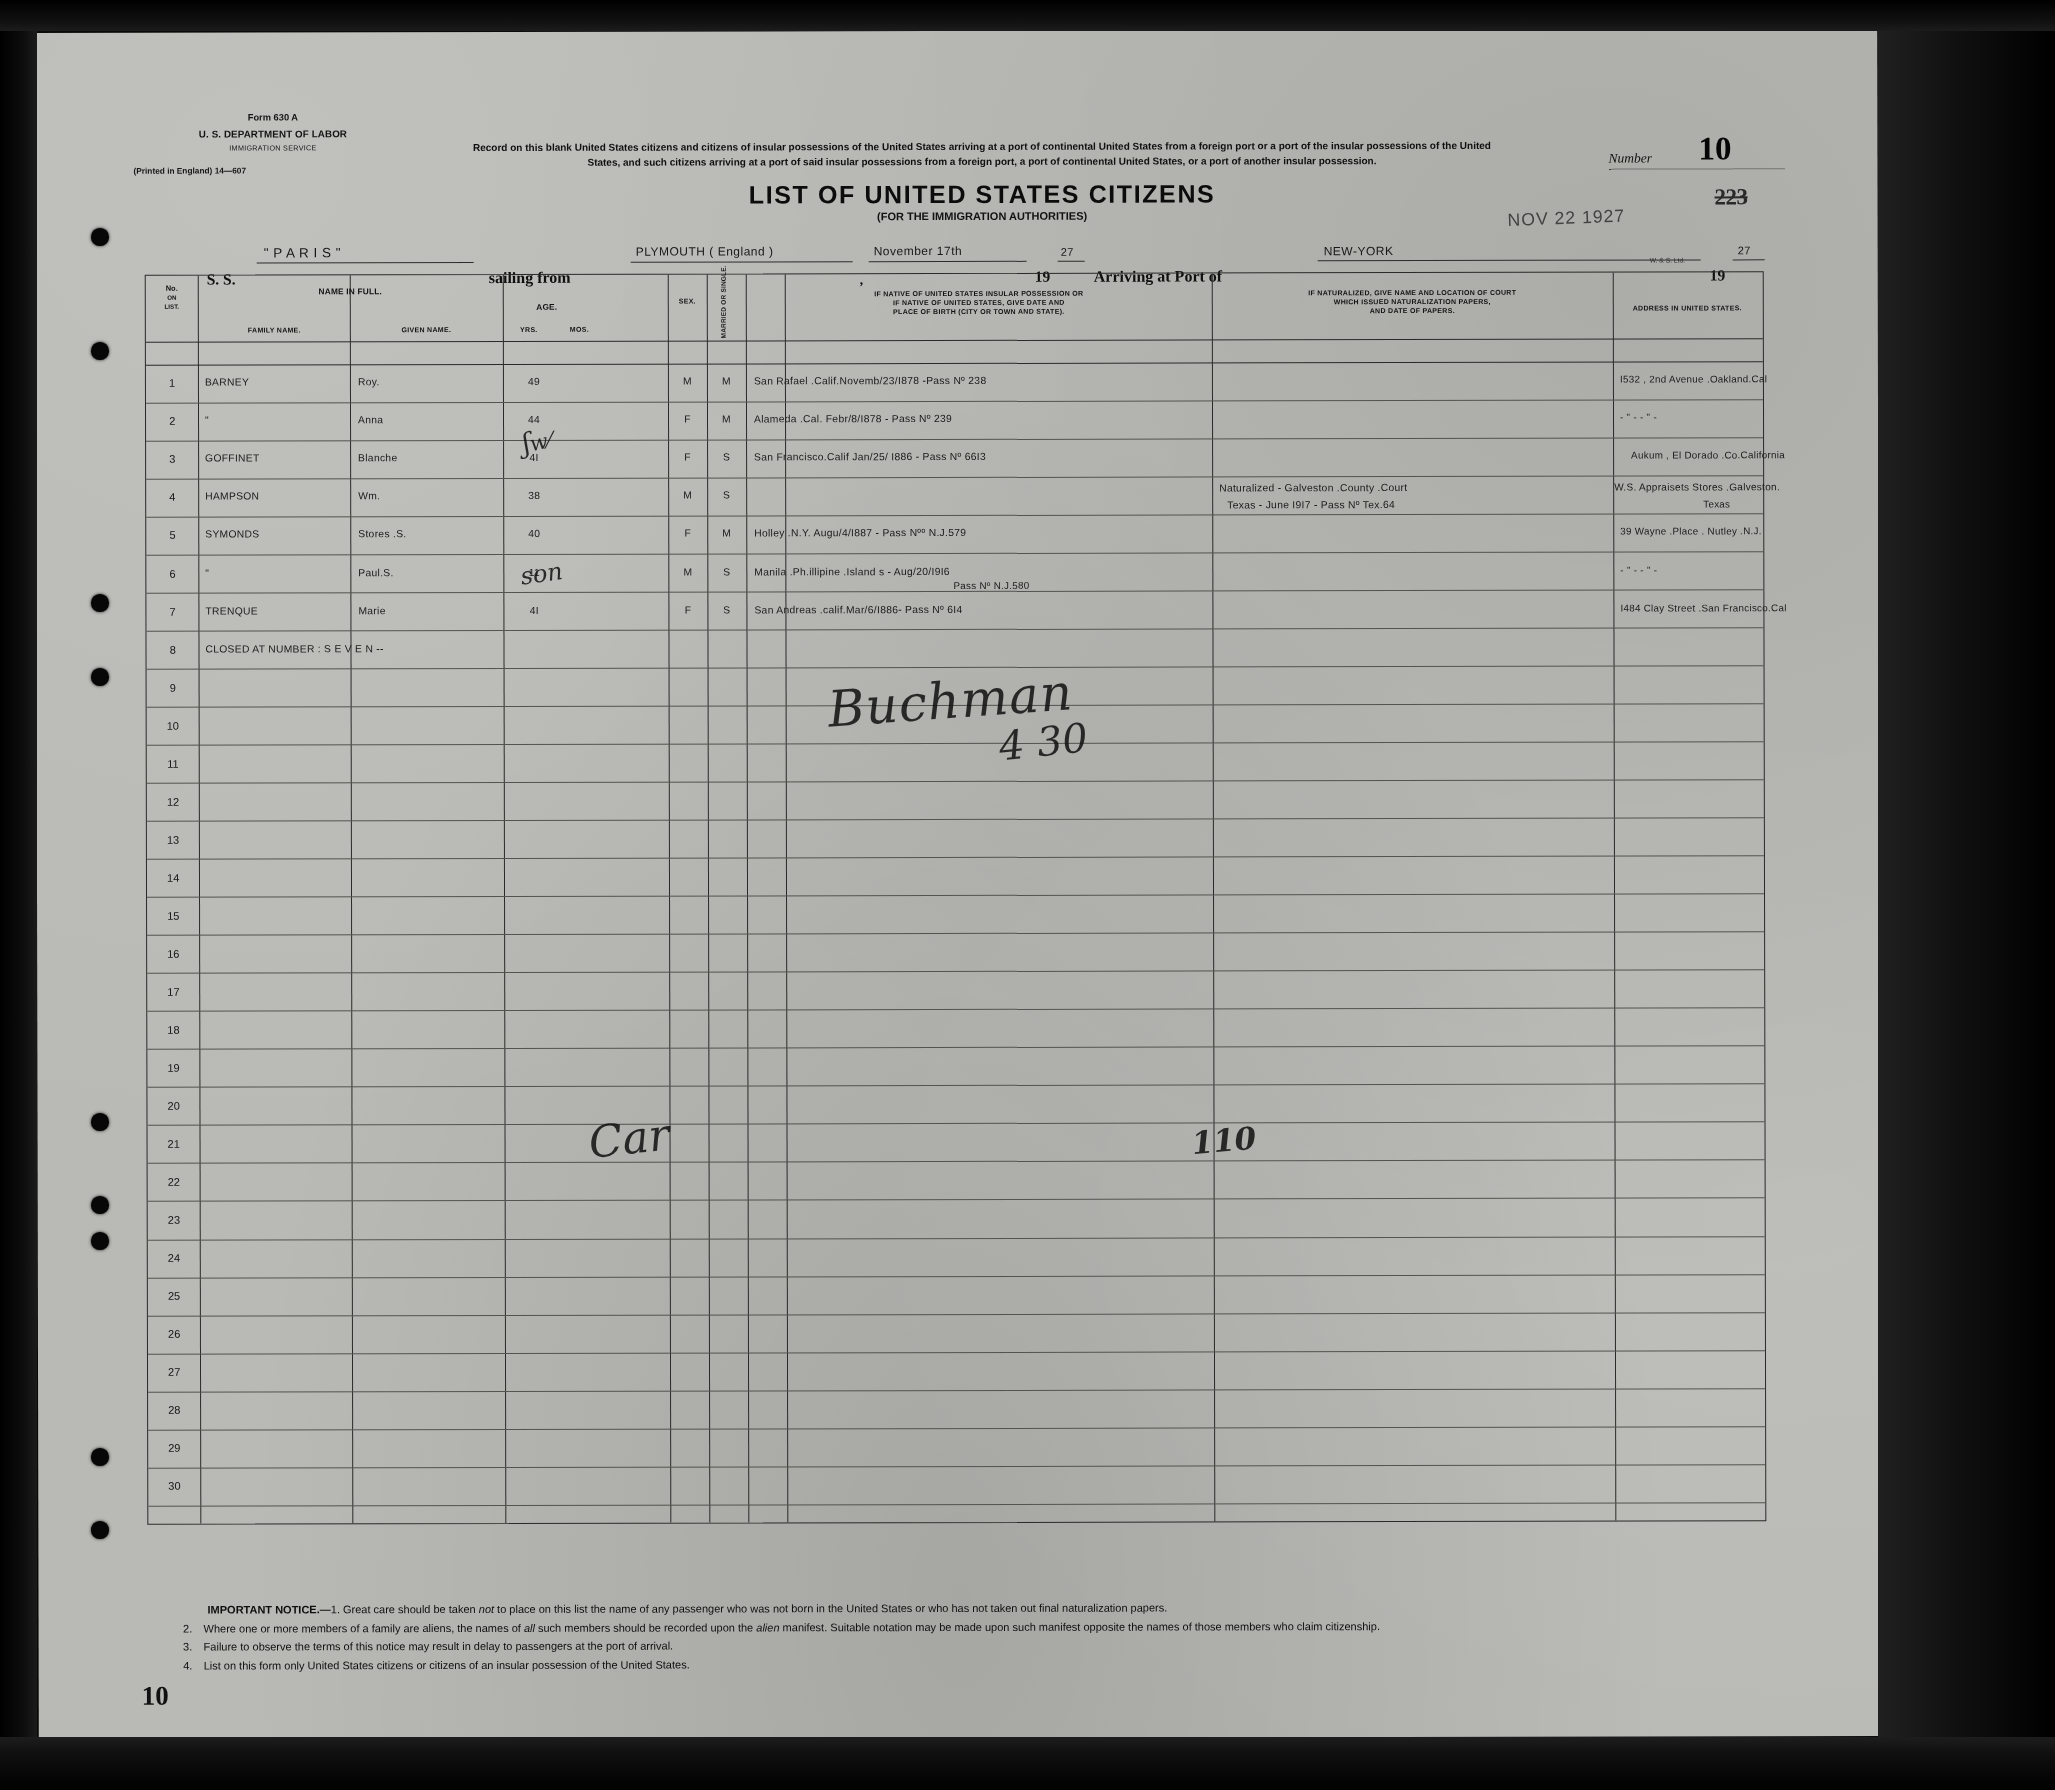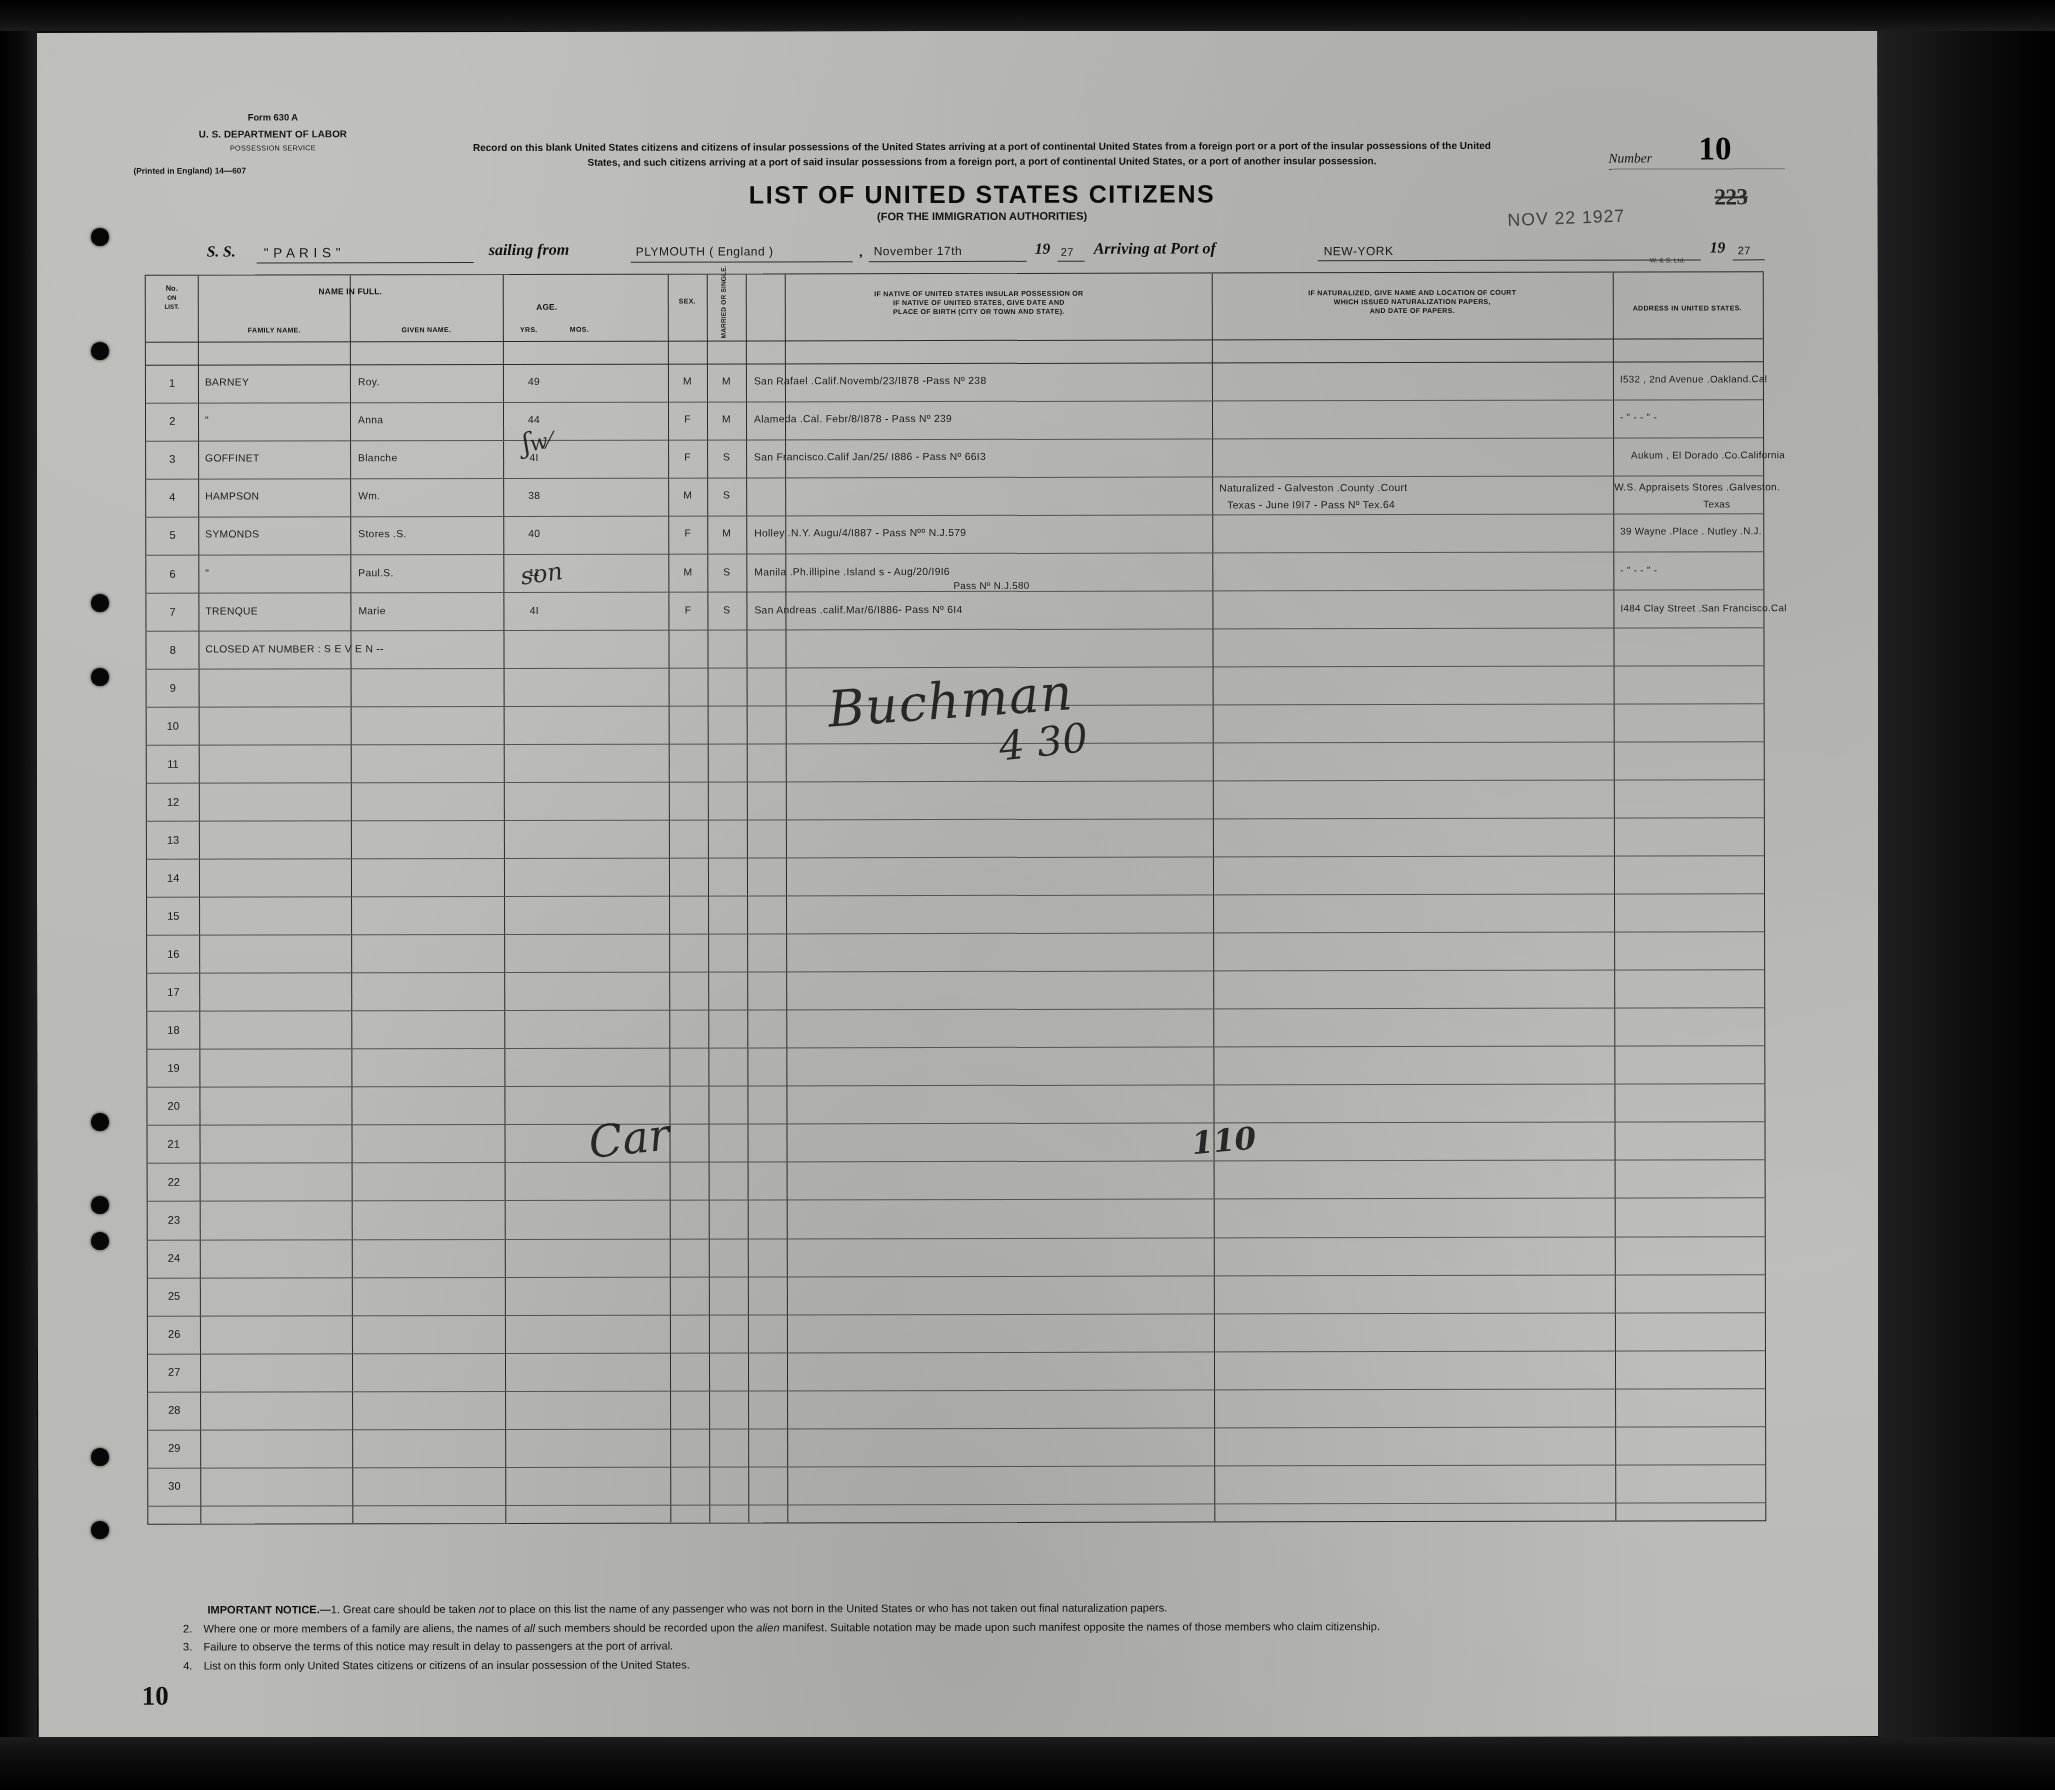--- a/index.html
+++ b/index.html
@@ -160,21 +160,21 @@
 
   
   .voyage {
     position: absolute;
     left: 171px; top: 206px;
     width: 1557px;
     height: 29px;
     font-size: 14.5px;
     color: #101010;
   }
-  .v-lbl { position: absolute; font-weight: bold; font-style: italic; font-family: "Liberation Serif", serif; }
+  .v-lbl { position: absolute; font-weight: bold; font-family: "Liberation Serif", serif; margin-top: 28px; }
   .v-val {
     position: absolute;
     font-family: "Liberation Sans", sans-serif;
     font-size: 12px;
     letter-spacing: 0.5px;
     color: #181818;
   }
   .v-rule {
     position: absolute;
     border-bottom: 1px solid #2d2d2d;
@@ -288,21 +288,21 @@
 </head>
 <body>
 
 <div id="scan">
 
   <div id="sheet">
 
     <div class="hdr-form">
       <div class="l1">Form 630 A</div>
       <div class="l2">U. S. DEPARTMENT OF LABOR</div>
-      <div class="l3">POSSESSION SERVICE</div>
+      <div class="l3">IMMIGRATION SERVICE</div>
     </div>
 
     <div class="hdr-printed">(Printed in England)  14—607</div>
 
     <div class="hdr-record">Record on this blank United States citizens and citizens of insular possessions of the United States arriving at a port of continental United States from a foreign port or a port of the insular possessions of the United States, and such citizens arriving at a port of said insular possessions from a foreign port, a port of continental United States, or a port of another insular possession.</div>
 
     <div class="hdr-title">LIST  OF  UNITED  STATES  CITIZENS</div>
     <div class="hdr-subtitle">(FOR THE IMMIGRATION AUTHORITIES)</div>
 
     <div class="hdr-number-label">Number</div>

